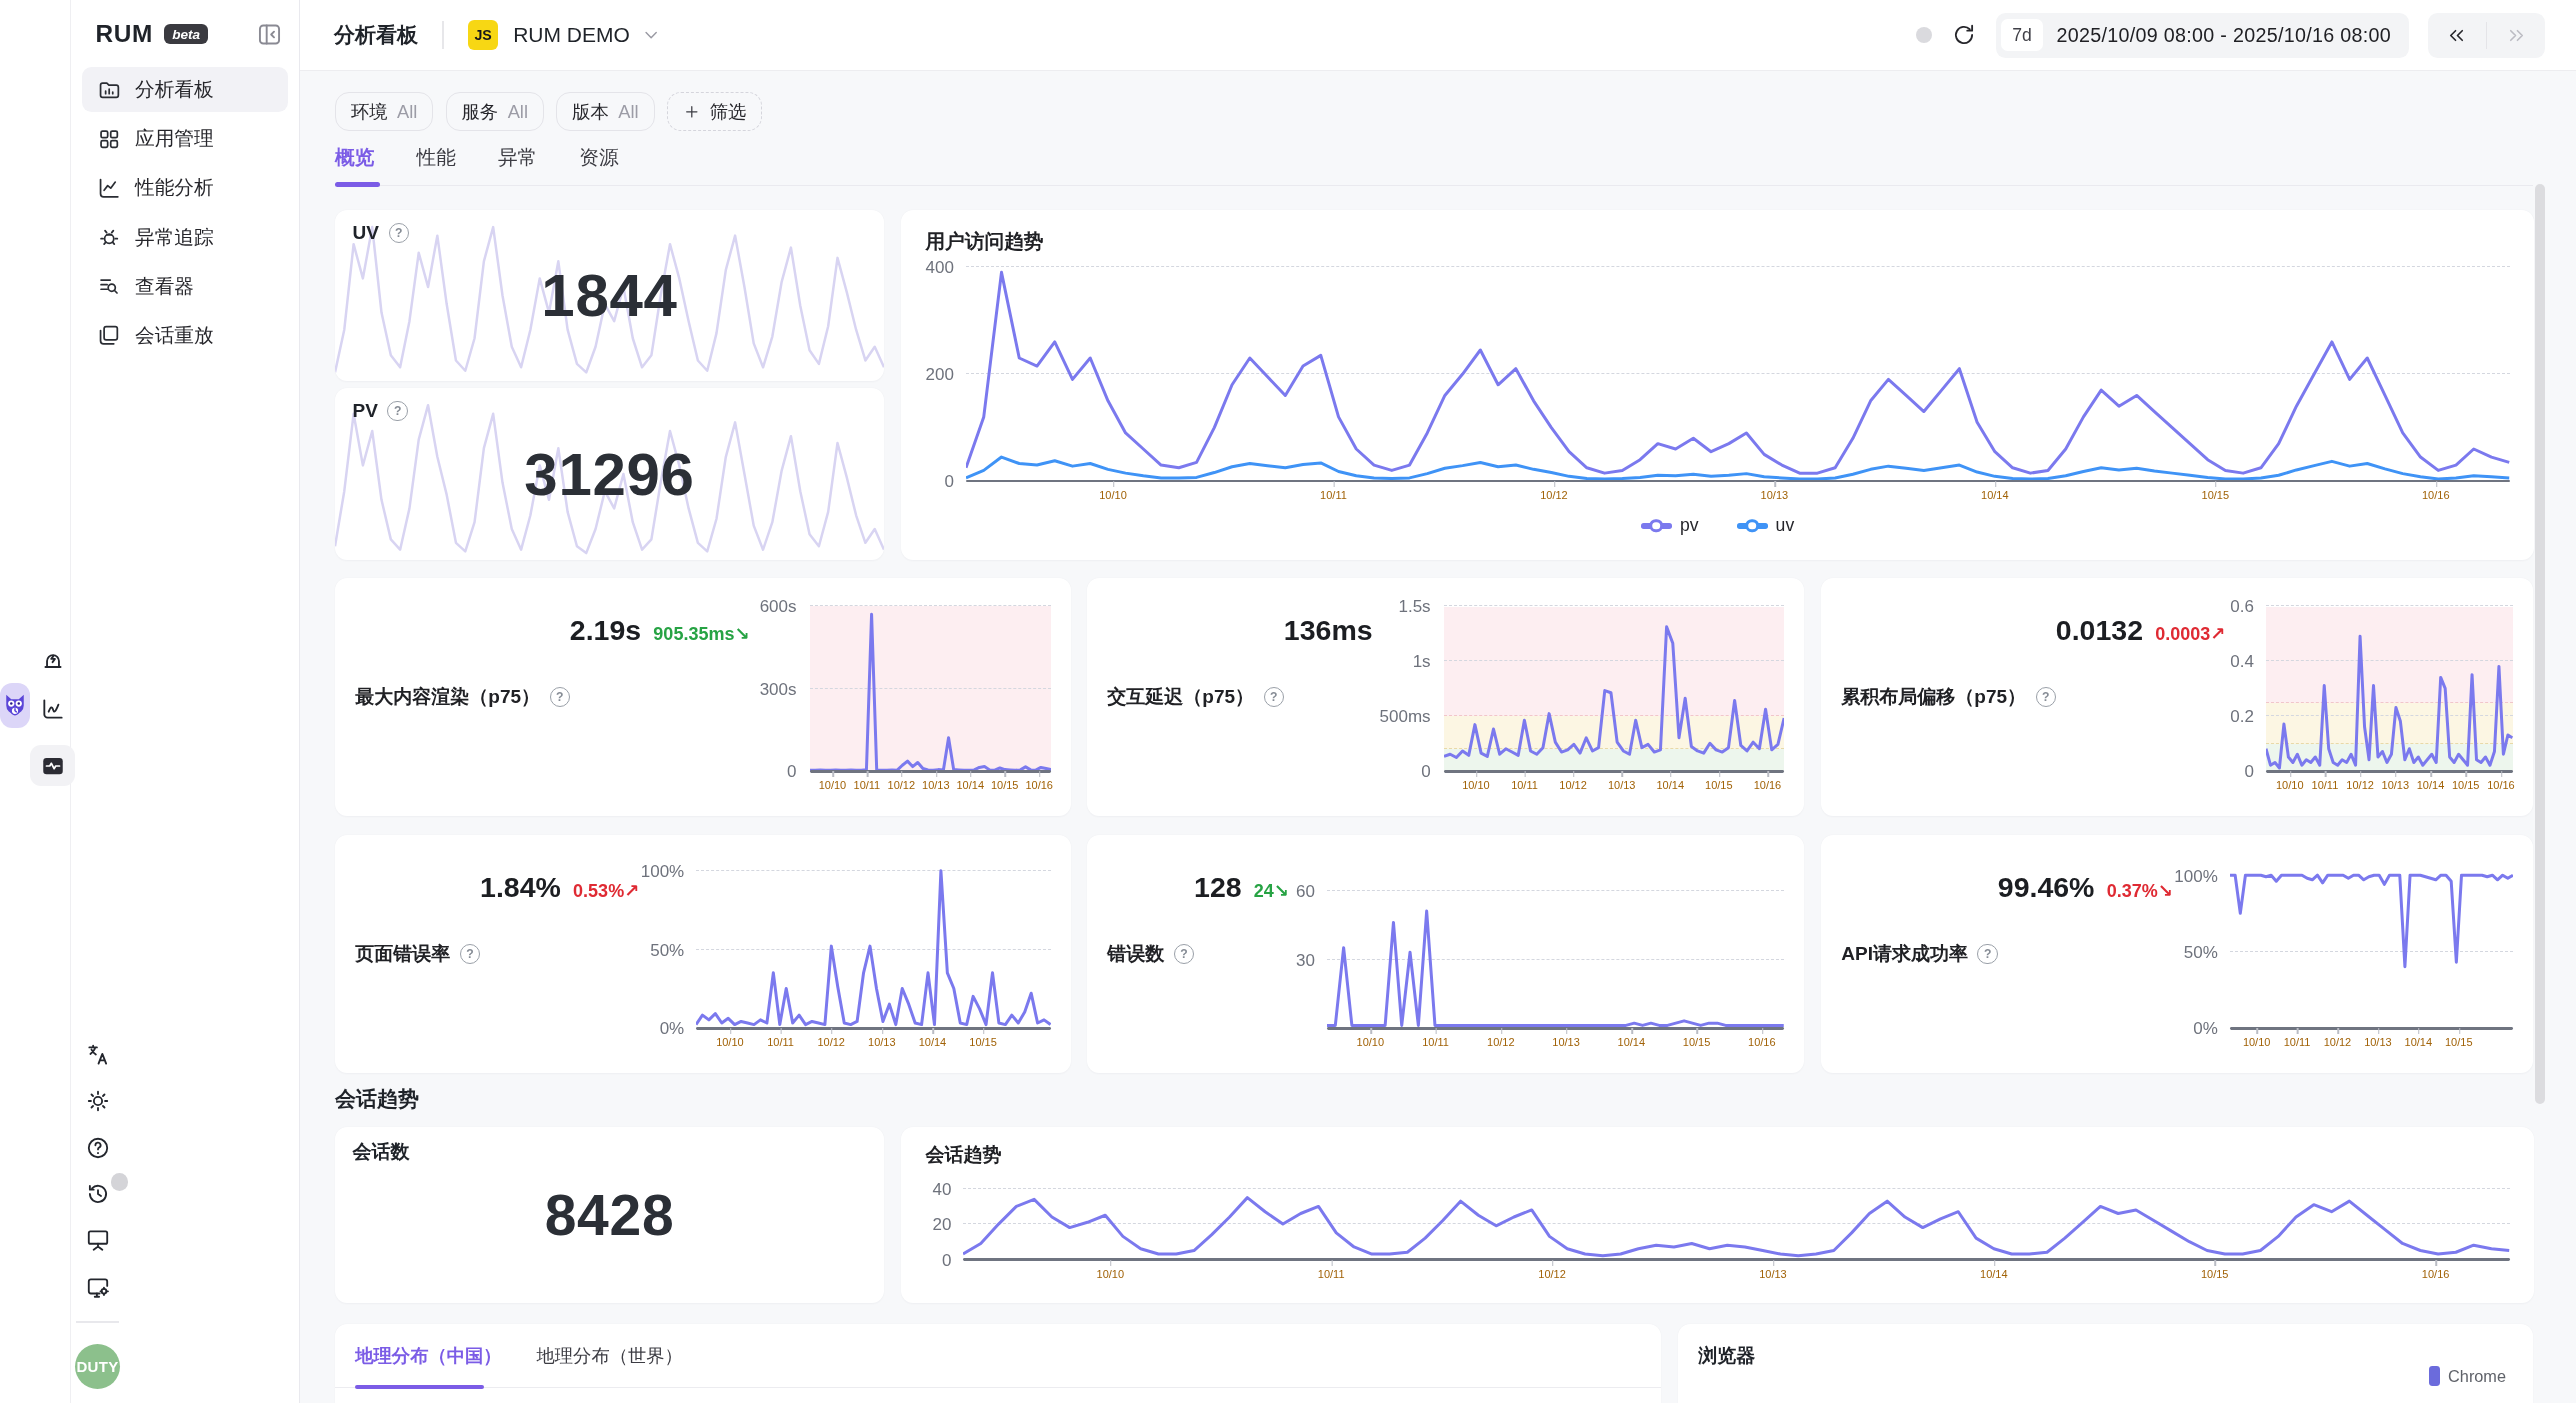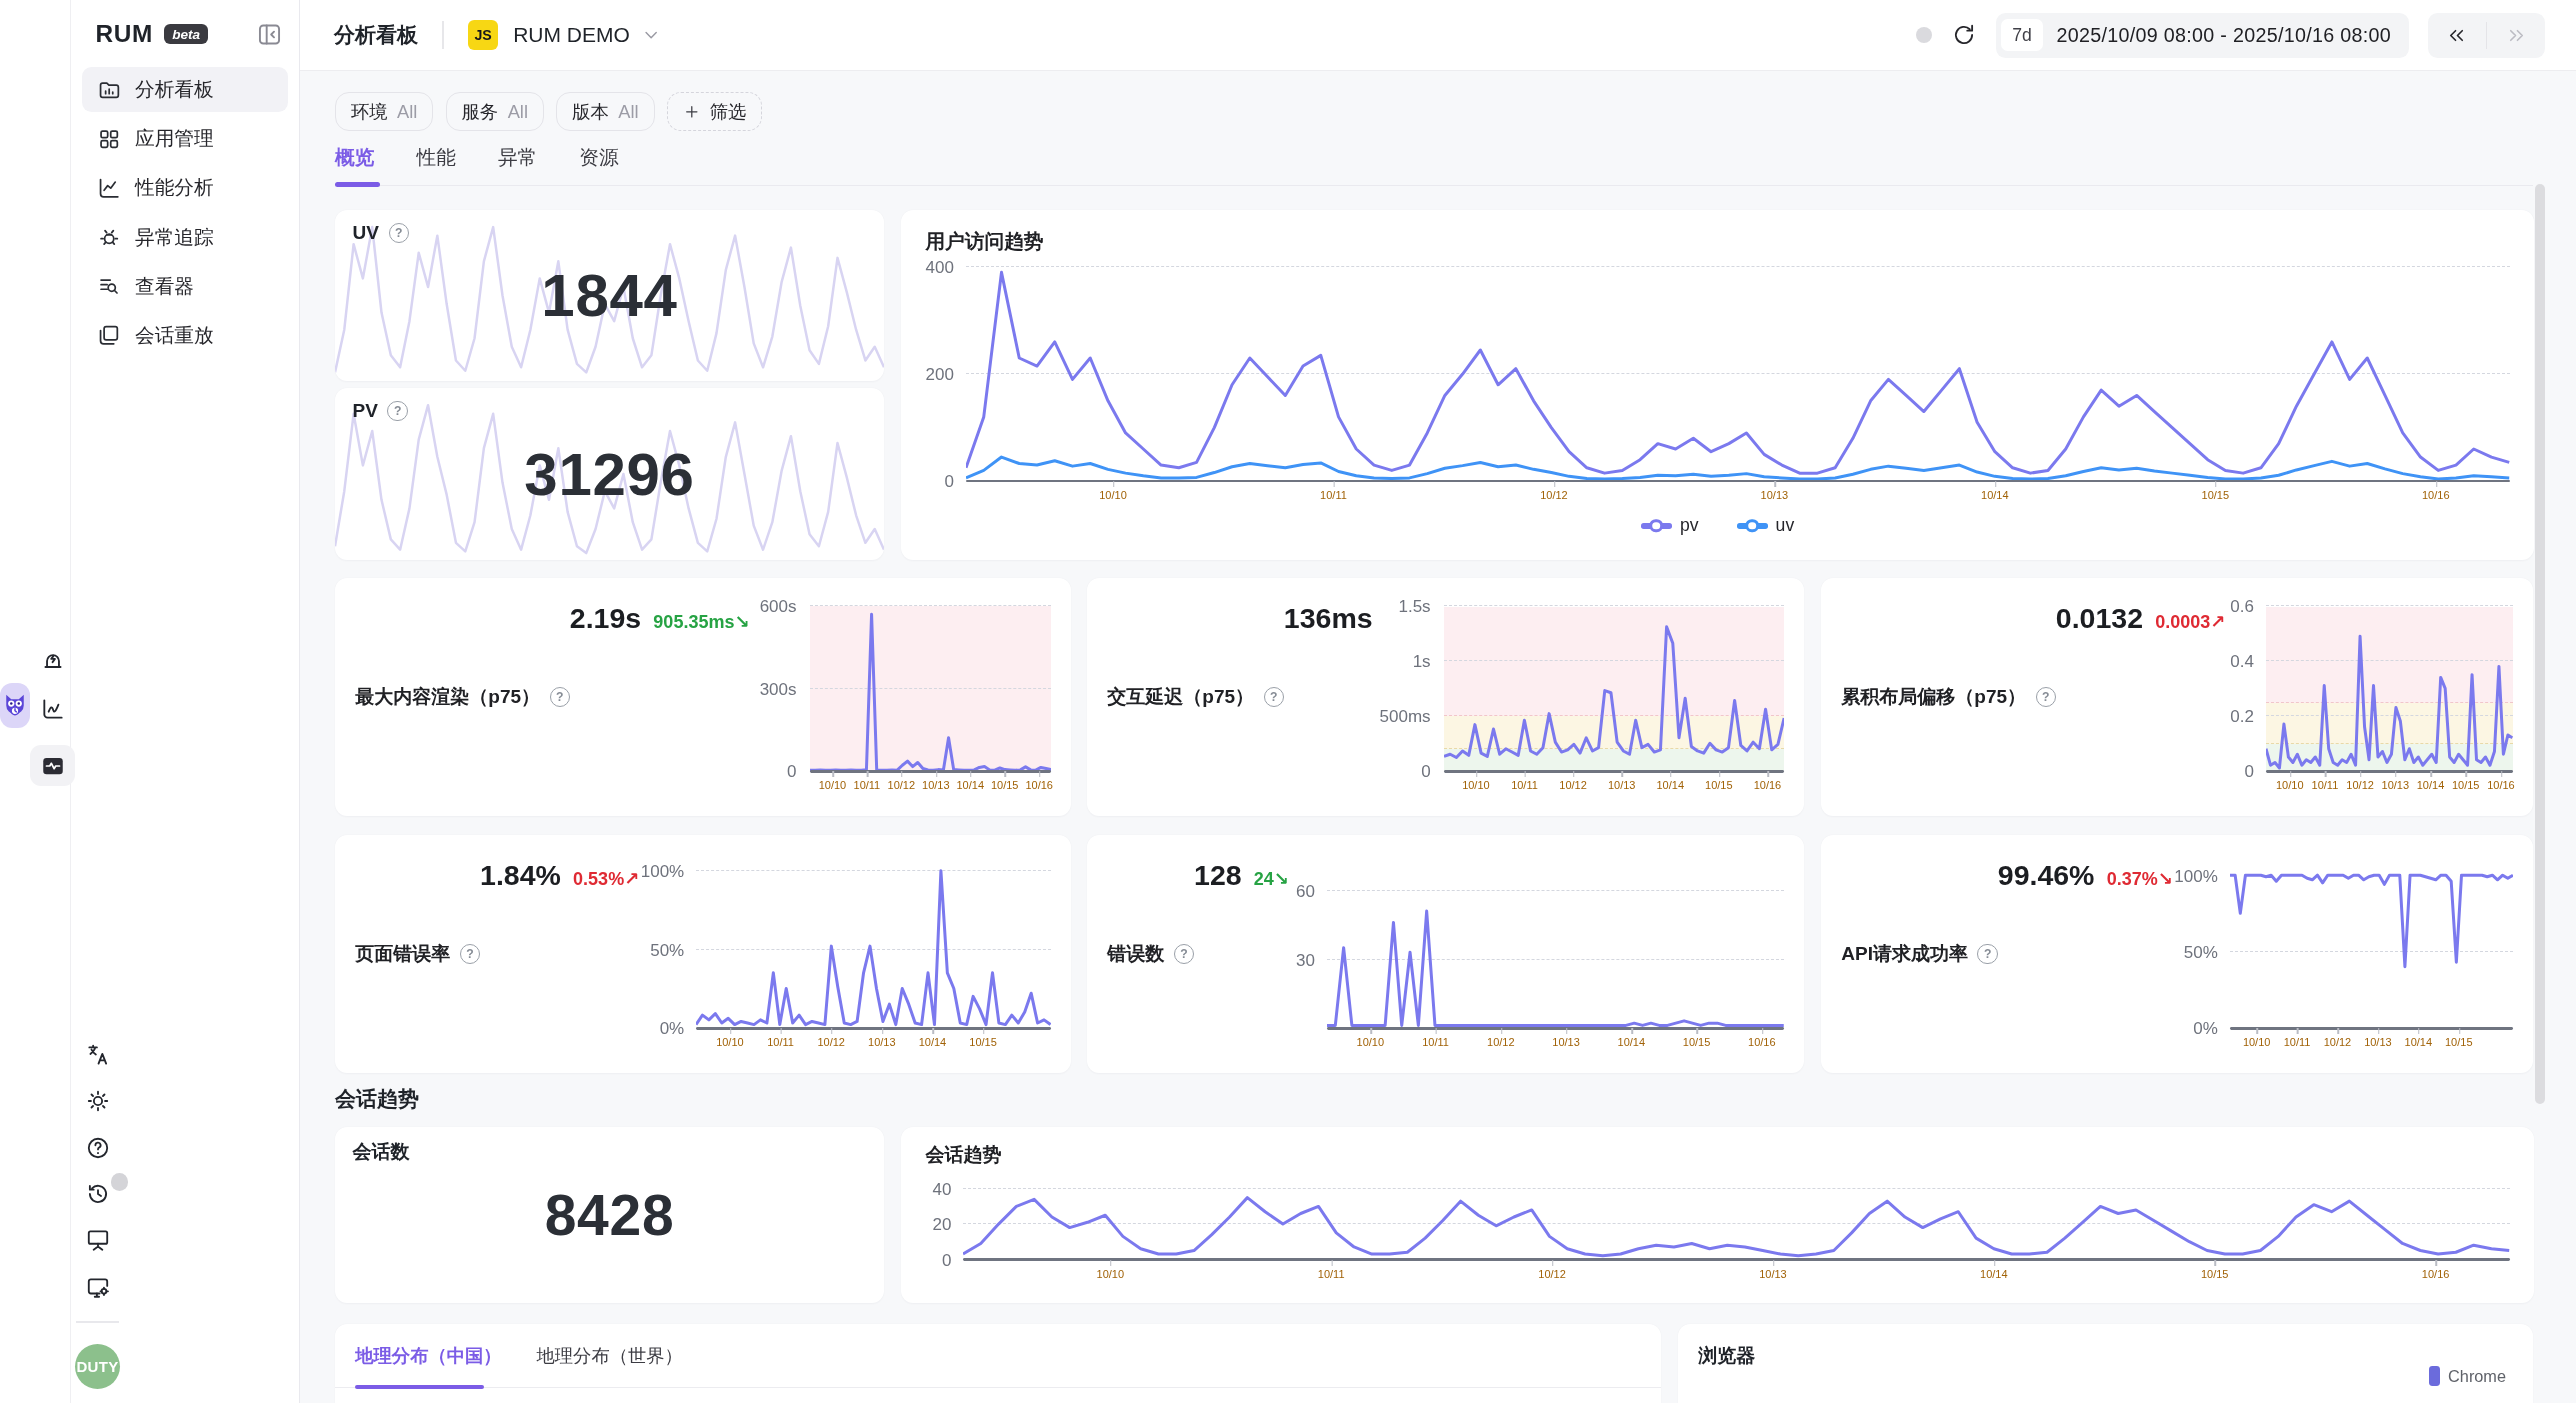--- a/index.html
+++ b/index.html
@@ -100,21 +100,21 @@
   .legend{display:flex;justify-content:center;align-items:center;gap:38px;height:33px}
   .lgitem{display:inline-flex;align-items:center}
   .lgmark{position:relative;display:inline-block;width:31px;height:5.4px;border-radius:2.7px;background:currentColor}
   .lgring{position:absolute;left:50%;top:50%;transform:translate(-50%,-50%);width:13.6px;height:13.6px;border-radius:50%;
     border:3.4px solid currentColor;background:#fff}
   .lgtext{margin-left:8.1px;font-size:17.6px;color:#26262b}
 
   
   .mcard{padding:16.3px 20.3px;display:flex;flex-direction:row}
   .mtitle{font-size:19px;font-weight:600;color:#202125;display:flex;align-items:center;gap:9.5px}
-  .mval-row{display:flex;align-items:baseline;gap:12.2px;margin-top:8px}
+  .mval-row{display:flex;align-items:baseline;gap:12.2px;margin-top:20px}
   .mval{font-size:28.5px;font-weight:800;color:#1c1e22}
   .delta{font-size:18px;font-weight:600}
   .delta.good{color:#27a344}.delta.bad{color:#df2a33}
 
   .section-title{position:absolute;left:35px;top:1014px;font-size:21px;font-weight:700}
 
   
   .geo-tabs{display:flex;gap:35px;padding:19px 0 0 20.3px;position:relative;height:65px}
   .geo-tab{font-size:18.3px;color:#3c3c43;font-weight:500}
   .geo-tab.active{color:#7b5ce6;font-weight:700}

